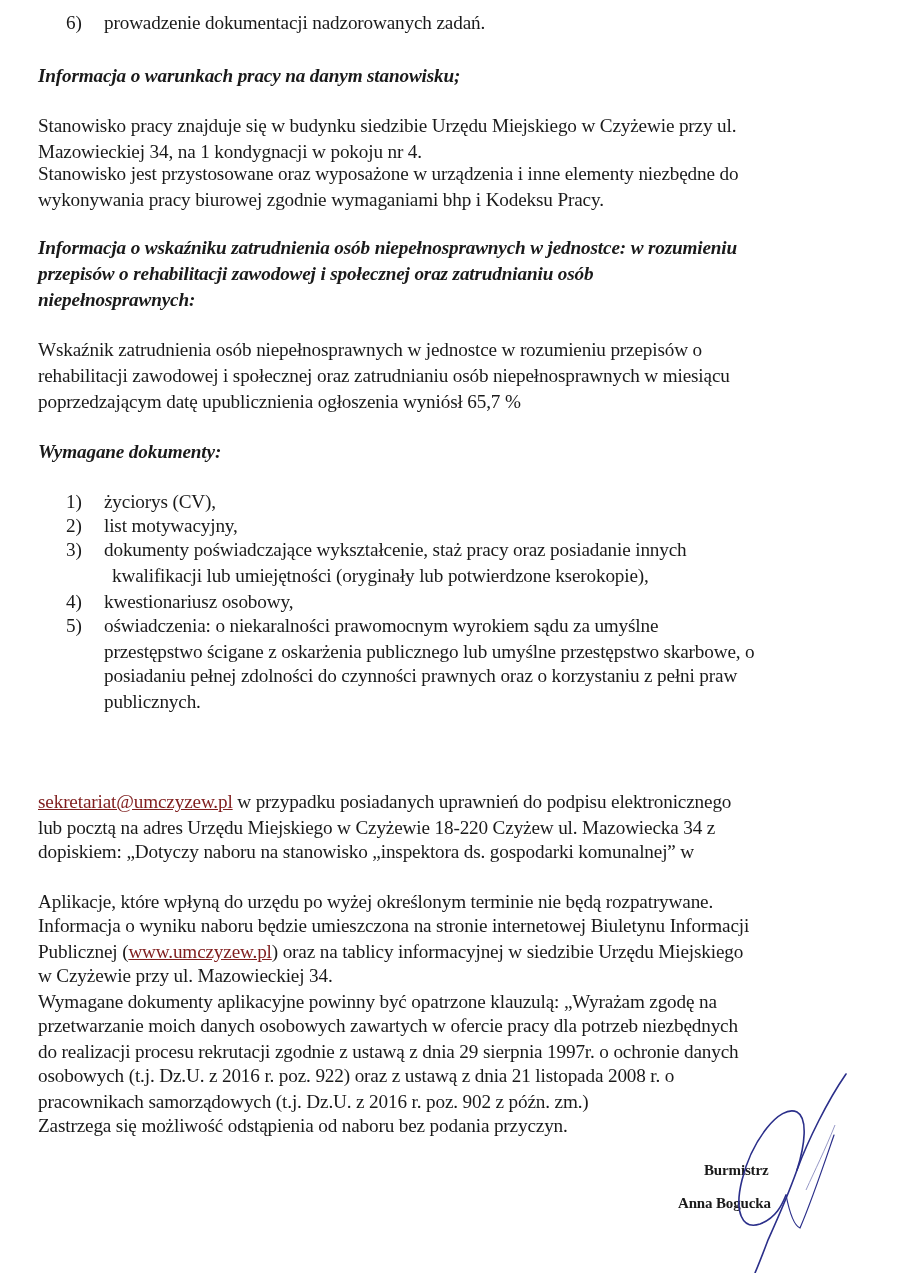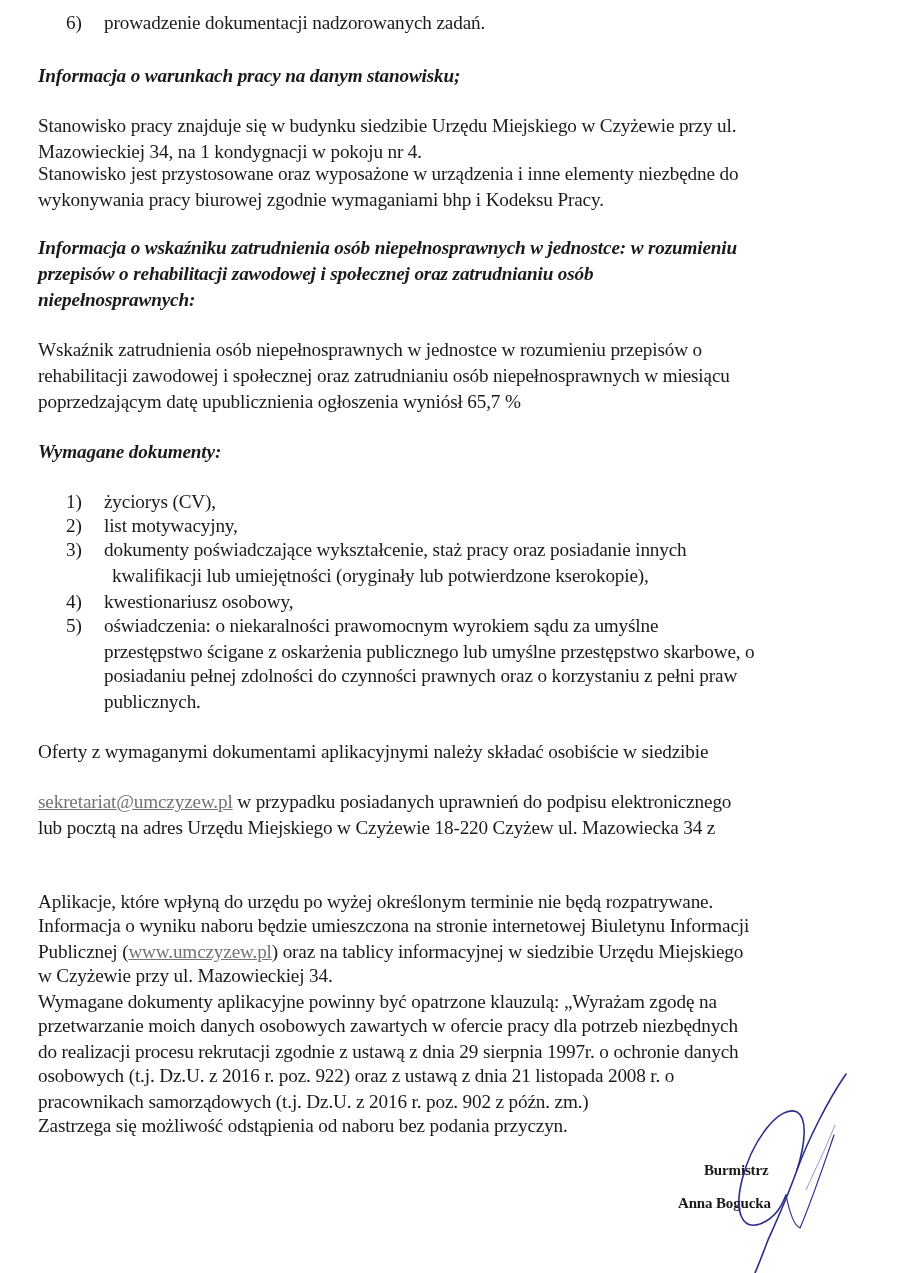--- a/index.html
+++ b/index.html
@@ -6,21 +6,21 @@
   body {
     width: 900px; height: 1273px; position: relative; overflow: hidden;
     font-family: "Liberation Serif", "DejaVu Serif", serif;
     color: #1a1a1a;
     font-size: 19.2px;
     letter-spacing: -0.15px;
   }
   .page { position: absolute; left: 0; top: 0; width: 900px; height: 1273px; }
   .line { position: absolute; white-space: nowrap; line-height: 26px; }
   .heading { font-weight: bold; font-style: italic; }
-  a.link { color: #737373; text-decoration: underline; }
+  a.link { color: #7f1d1d; text-decoration: underline; }
   .sig-title { position: absolute; font-weight: bold; font-size: 15px; white-space: nowrap; }
   svg.signature { position: absolute; left: 0; top: 0; }
 </style>
 </head>
 <body>
 
 <div class="page">
 
   <div class="line" style="left:66px; top:10px;">
     <span>6)</span>
@@ -62,25 +62,25 @@
     </div>
     <div class="line" style="left:66px; top:613px;">
       <span>5)</span>
       <span style="position:absolute; left:38px;">oświadczenia: o niekaralności prawomocnym wyrokiem sądu za umyślne</span>
     </div>
     <div class="line" style="left:104px; top:639px;">przestępstwo ścigane z oskarżenia publicznego lub umyślne przestępstwo skarbowe, o</div>
     <div class="line" style="left:104px; top:663px;">posiadaniu pełnej zdolności do czynności prawnych oraz o korzystaniu z pełni praw</div>
     <div class="line" style="left:104px; top:689px;">publicznych.</div>
   </div>
 
-  <div class="line" style="left:38px; top:739px;">Oferty z  wymaganymi dokumentami aplikacyjnymi należy składać osobiście w siedzibie</div>
   <div class="line" style="left:38px; top:789px;">
     <a class="link" href="#">sekretariat@umczyzew.pl</a><span> w przypadku posiadanych uprawnień do podpisu elektronicznego</span>
   </div>
   <div class="line" style="left:38px; top:815px;">lub pocztą na adres Urzędu Miejskiego w Czyżewie 18-220 Czyżew ul. Mazowiecka 34   z</div>
+  <div class="line" style="left:38px; top:839px;">dopiskiem: „Dotyczy naboru na stanowisko „inspektora ds. gospodarki komunalnej” w</div>
   <div class="line" style="left:38px; top:889px;">Aplikacje, które wpłyną do urzędu po wyżej określonym terminie nie będą rozpatrywane.</div>
   <div class="line" style="left:38px; top:913px;">Informacja o wyniku naboru będzie umieszczona na stronie internetowej Biuletynu Informacji</div>
   <div class="line" style="left:38px; top:939px;">
     <span>Publicznej (</span><a class="link" href="#">www.umczyzew.pl</a><span>) oraz na tablicy informacyjnej w siedzibie Urzędu Miejskiego</span>
   </div>
   <div class="line" style="left:38px; top:963px;">w Czyżewie przy ul. Mazowieckiej 34.</div>
   <div class="line" style="left:38px; top:989px;">Wymagane dokumenty aplikacyjne powinny być opatrzone klauzulą: „Wyrażam zgodę na</div>
   <div class="line" style="left:38px; top:1013px;">przetwarzanie moich danych osobowych zawartych w ofercie pracy dla potrzeb niezbędnych</div>
   <div class="line" style="left:38px; top:1039px;">do realizacji procesu rekrutacji zgodnie z ustawą z dnia 29 sierpnia 1997r. o ochronie danych</div>
   <div class="line" style="left:38px; top:1063px;">osobowych (t.j. Dz.U. z 2016 r. poz. 922) oraz z ustawą z dnia 21 listopada 2008 r. o</div>

